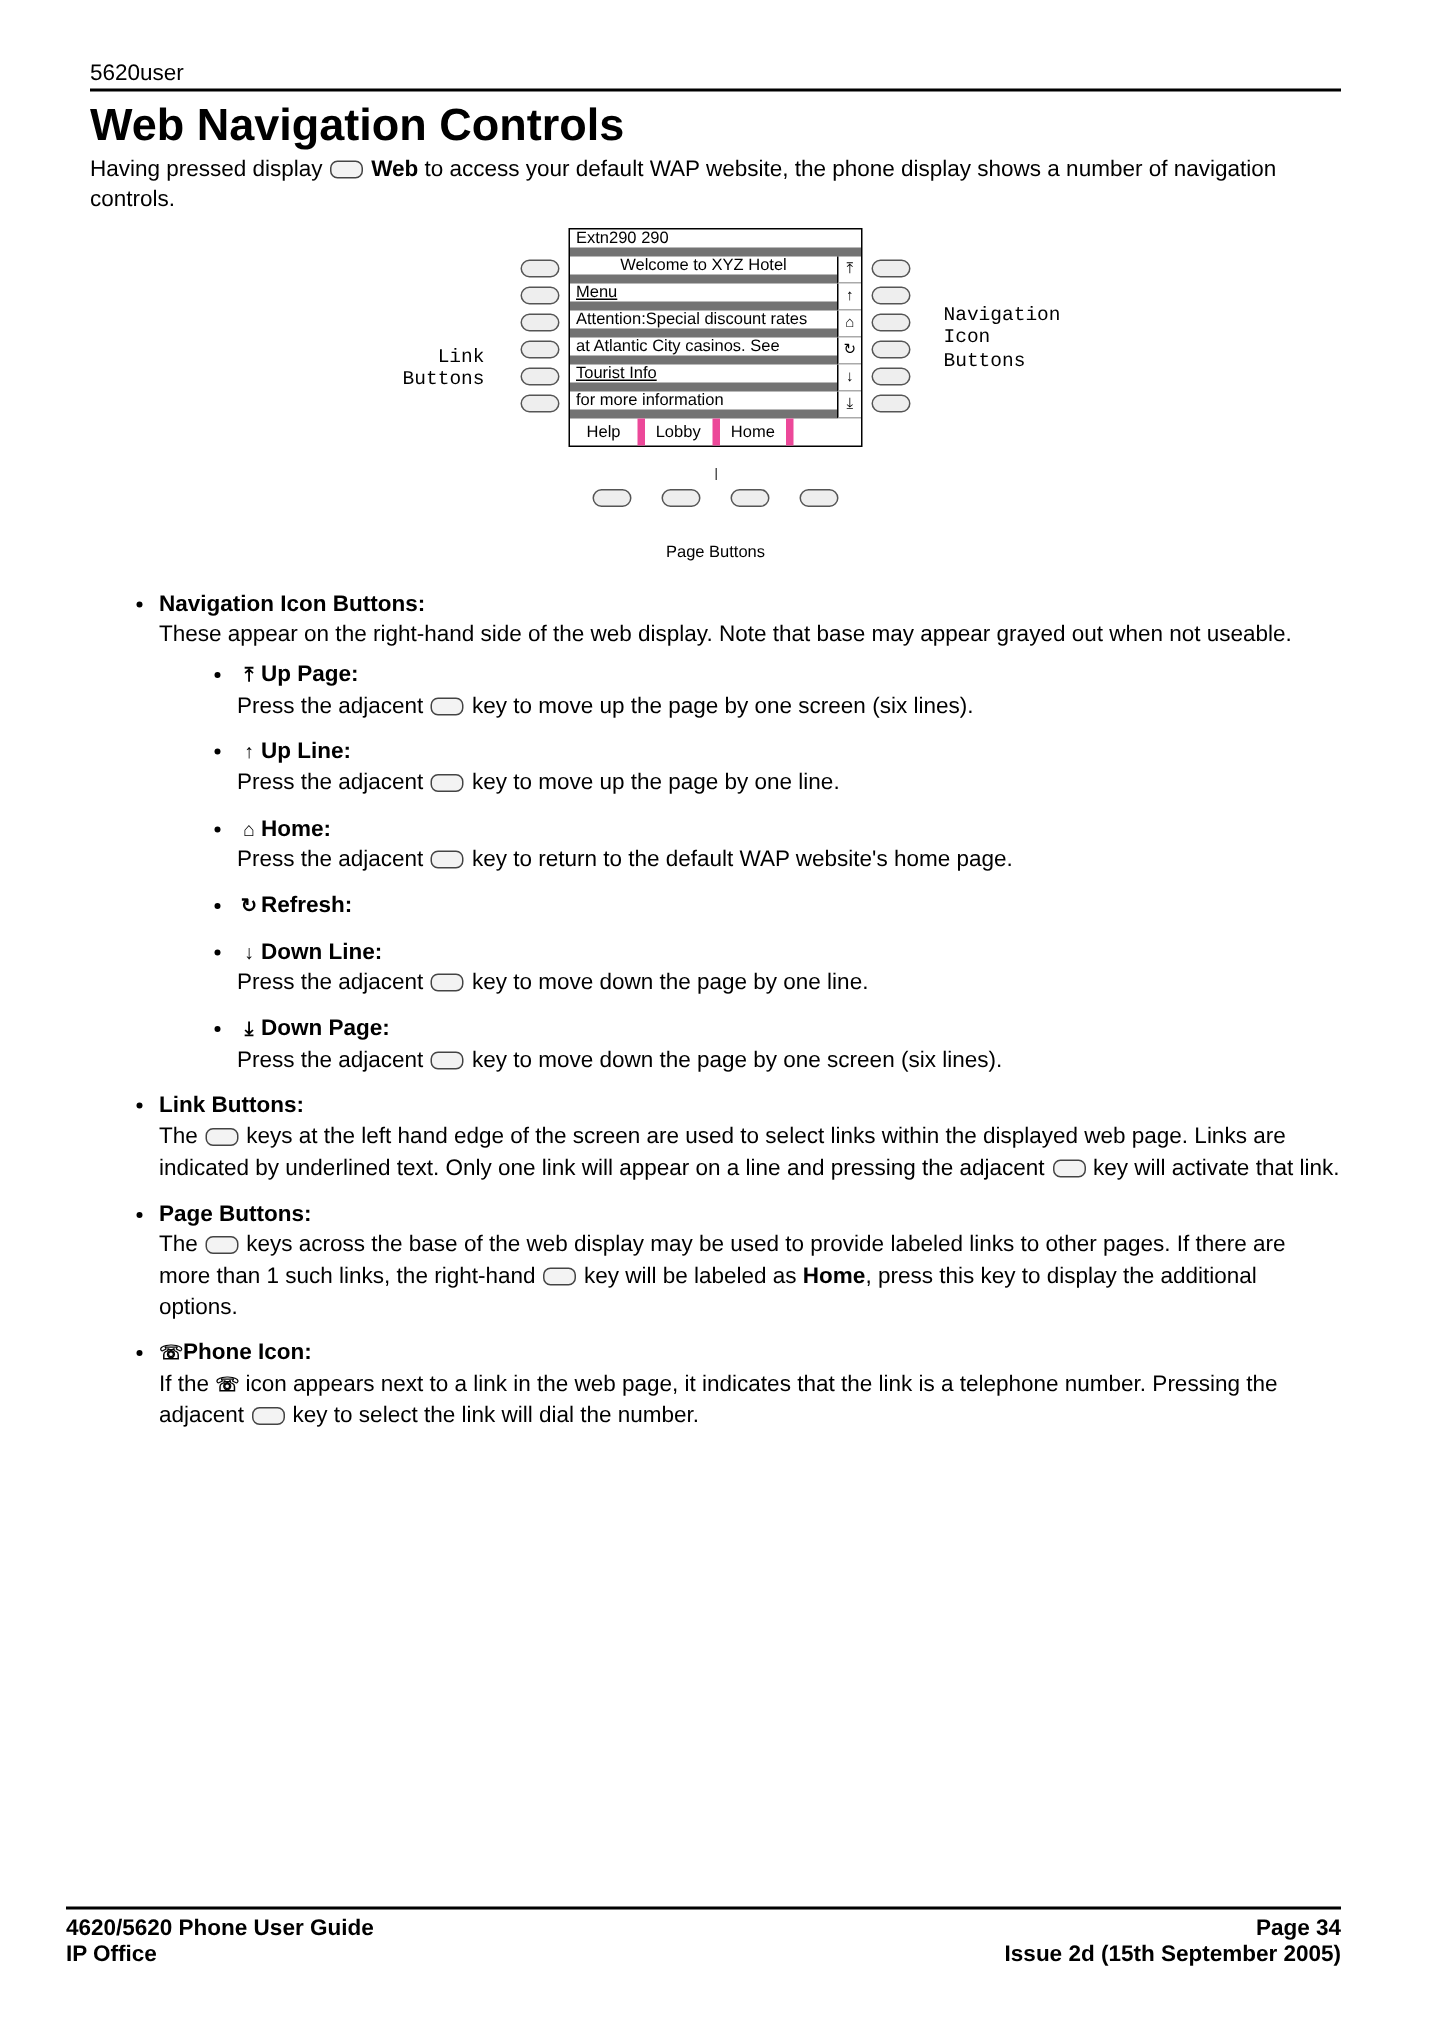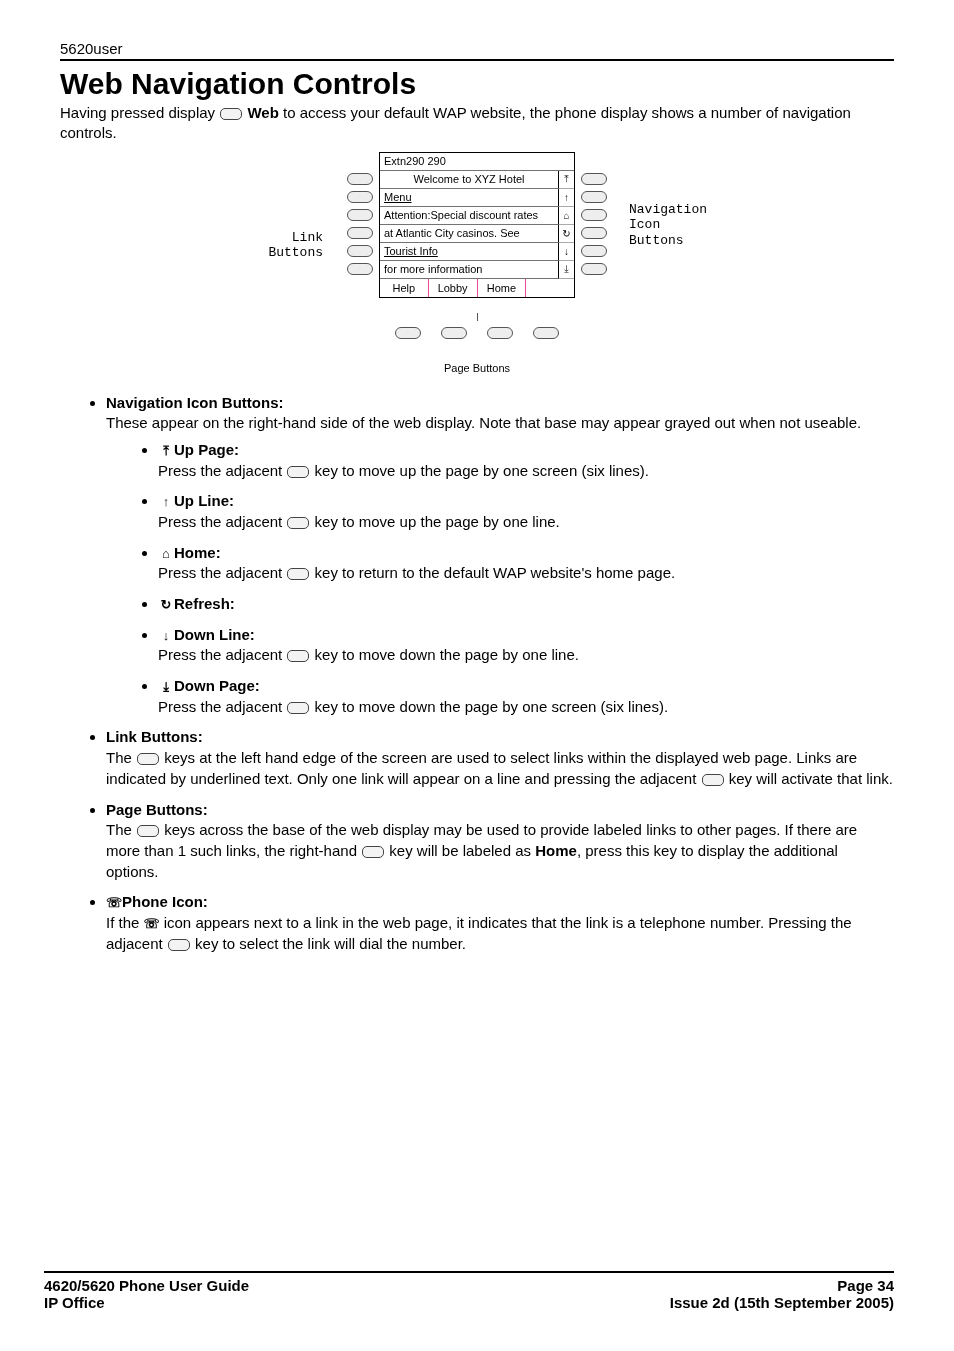--- a/index.html
+++ b/index.html
@@ -24,27 +24,27 @@
   
   .phone-screen {
     display: inline-block;
     border: 1px solid #000;
     width: 196px;
     vertical-align: top;
     font-size: 11px;
     font-family: Arial, sans-serif;
   }
   .row { display: flex; align-items: center; height: 18px; }
-  .row .cell { flex: 1; border-bottom: 1px solid #737373; padding: 0 4px; display: flex; align-items: center; height: 100%; text-align: left; }
+  .row .cell { flex: 1; border-bottom: 6px solid #737373; padding: 0 4px; display: flex; align-items: center; height: 100%; text-align: left; }
   .row .titlecell { font-size: 11px; justify-content: flex-start; }
   .row .centercell { justify-content: center; }
   .row .ubar { text-decoration: underline; }
   .navicon { width: 16px; height: 100%; border-left: 1px solid #000; border-bottom: 1px solid #aaa; display: flex; align-items: center; justify-content: center; font-size: 10px; }
   .bottombar { display: flex; height: 18px; }
-  .bottombar .seg { flex: 1; display: flex; align-items: center; justify-content: center; border-right: 1px solid #ec4899; font-size: 11px; }
+  .bottombar .seg { flex: 1; display: flex; align-items: center; justify-content: center; border-right: 5px solid #ec4899; font-size: 11px; }
   .bottombar .seg:last-child { border-right: none; }
 
   .side-col { display: inline-block; vertical-align: top; width: 42px; }
   .side-btn { height: 18px; display: flex; align-items: center; justify-content: center; }
   .side-btn .pill { width: 26px; height: 12px; border: 1.5px solid #555; border-radius: 6px; background: #eee; }
   .left-col .pill-wrap { display:flex; justify-content:flex-end; padding-right:6px;}
   .right-col .pill-wrap { display:flex; justify-content:flex-start; padding-left:6px;}
   .below-btns { text-align: center; margin-top: 8px; }
   .below-btns .pill { display: inline-block; width: 26px; height: 12px; border: 1.5px solid #555; border-radius: 6px; background: #eee; margin: 0 8px; vertical-align: middle; }
   .lead { width:1px; height:8px; background:#555; display:inline-block; margin-bottom:-1px;}

